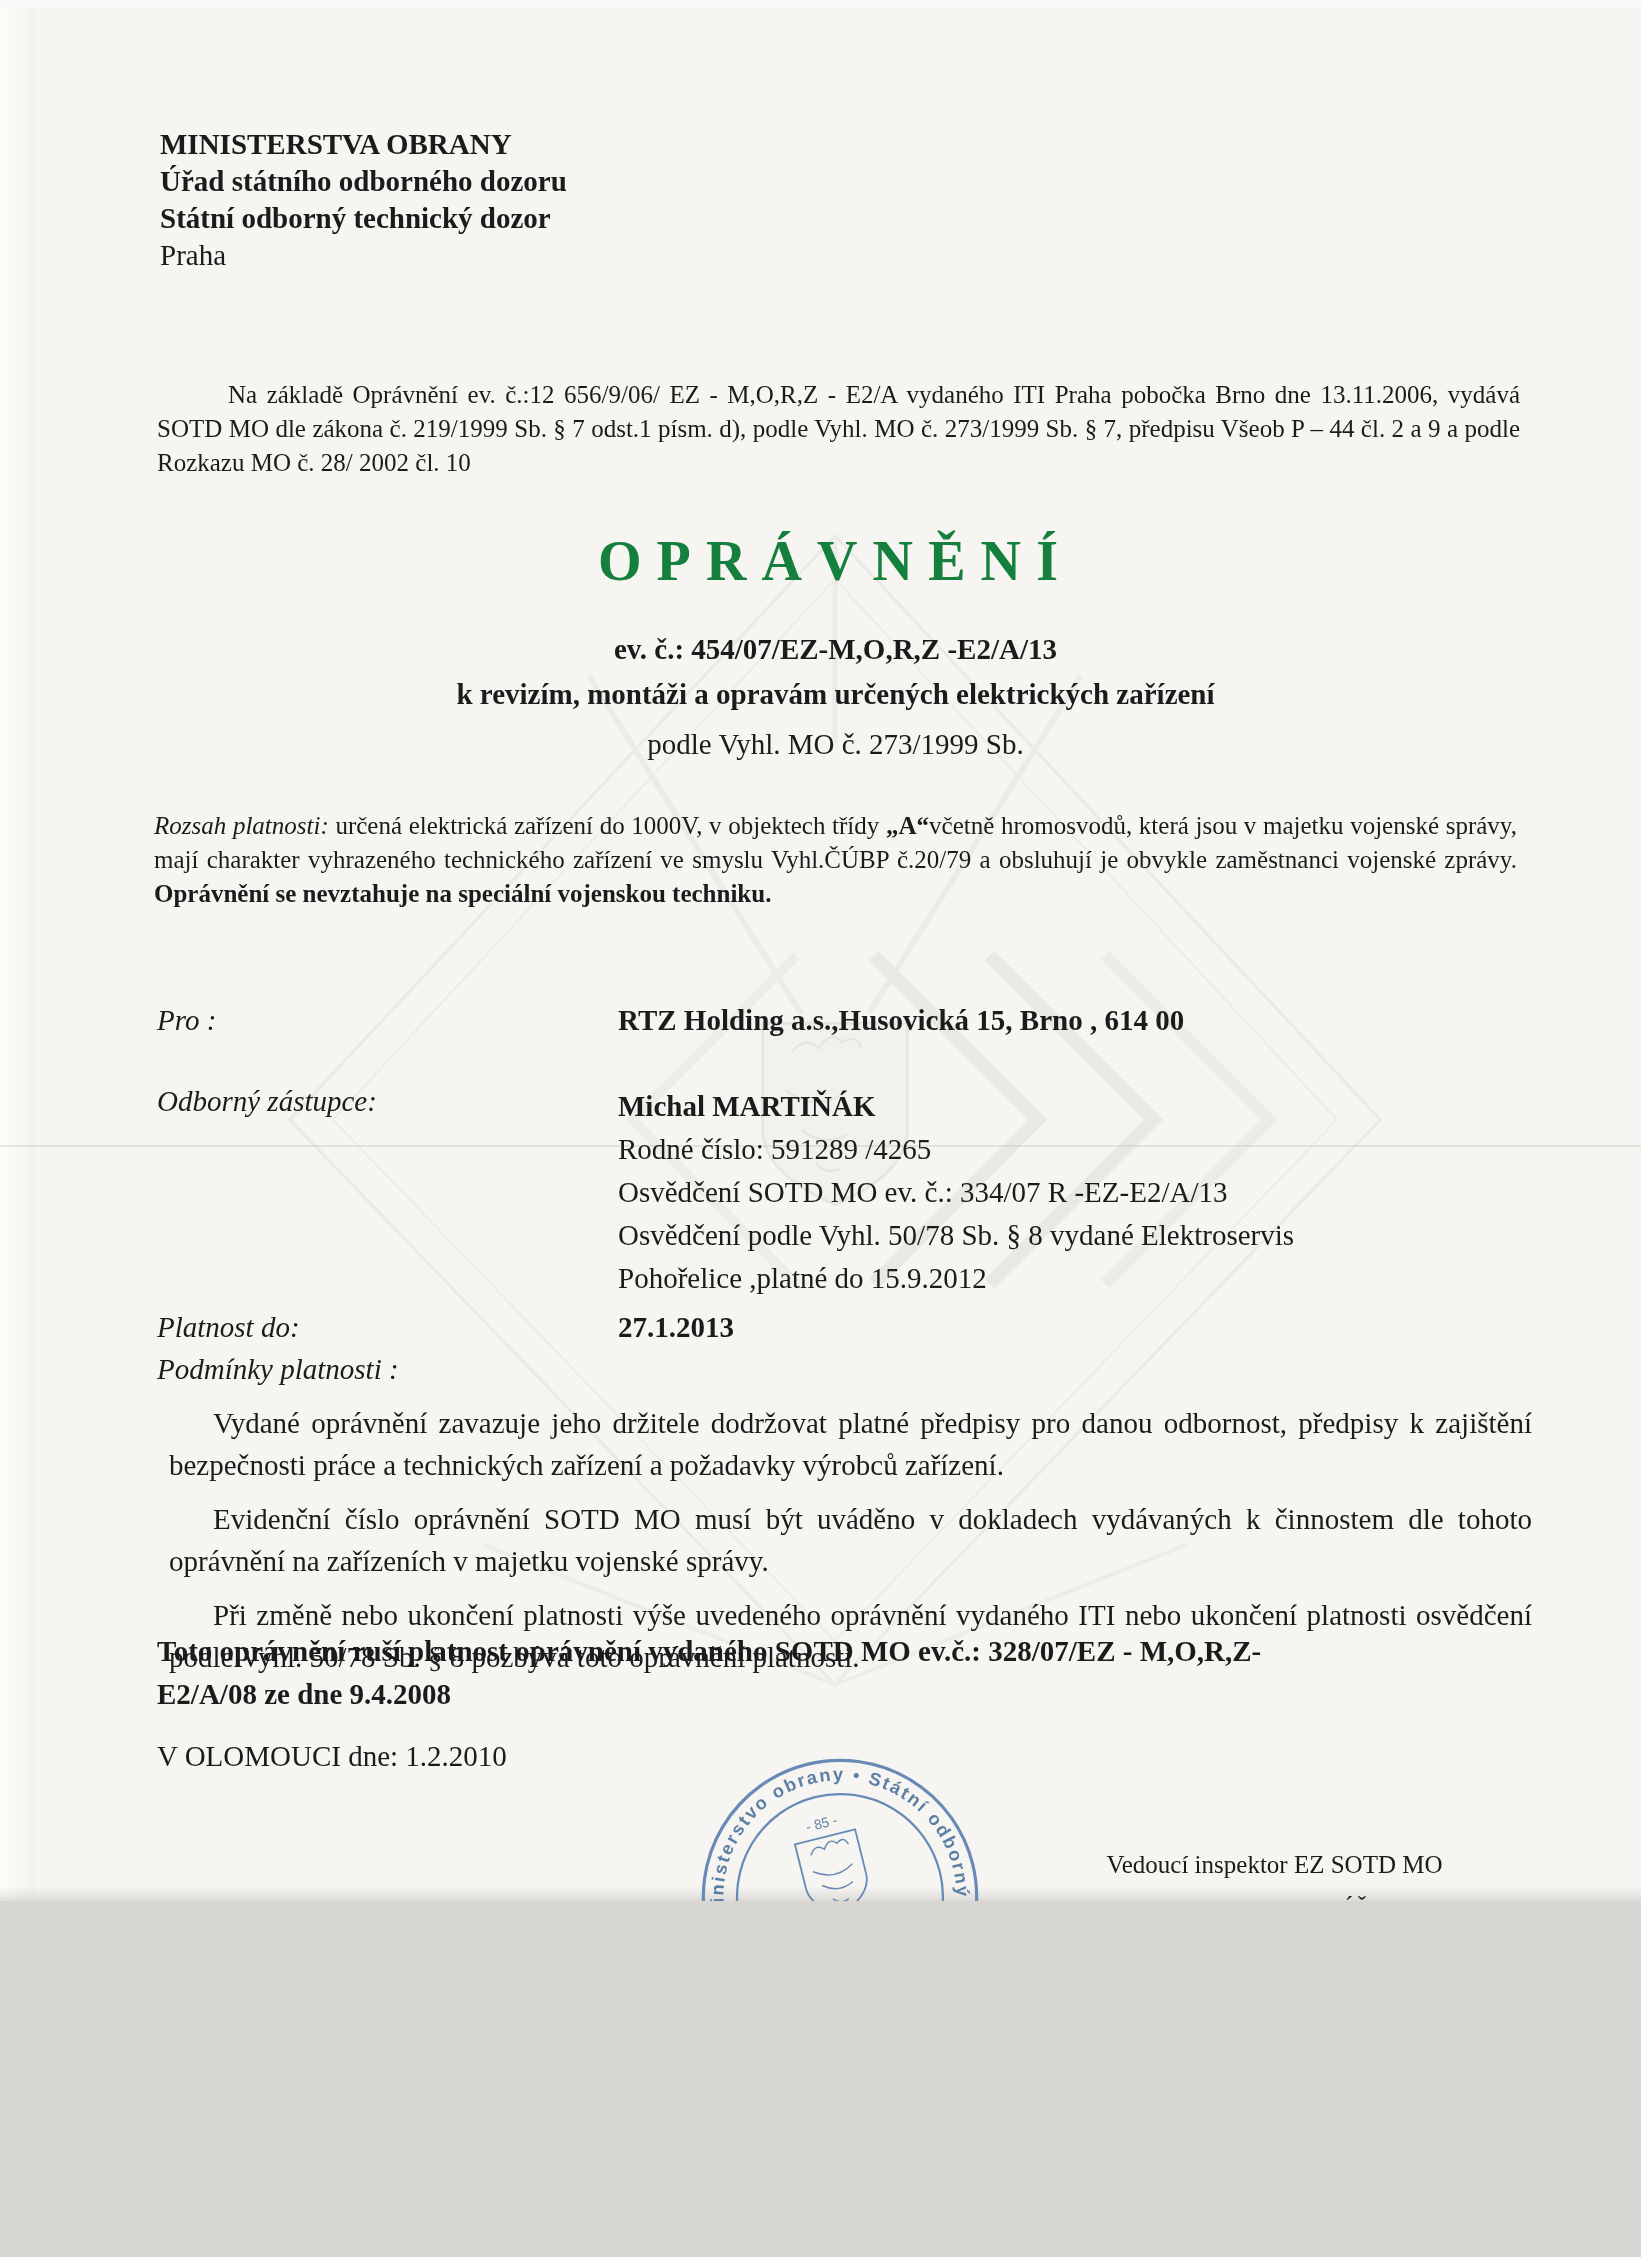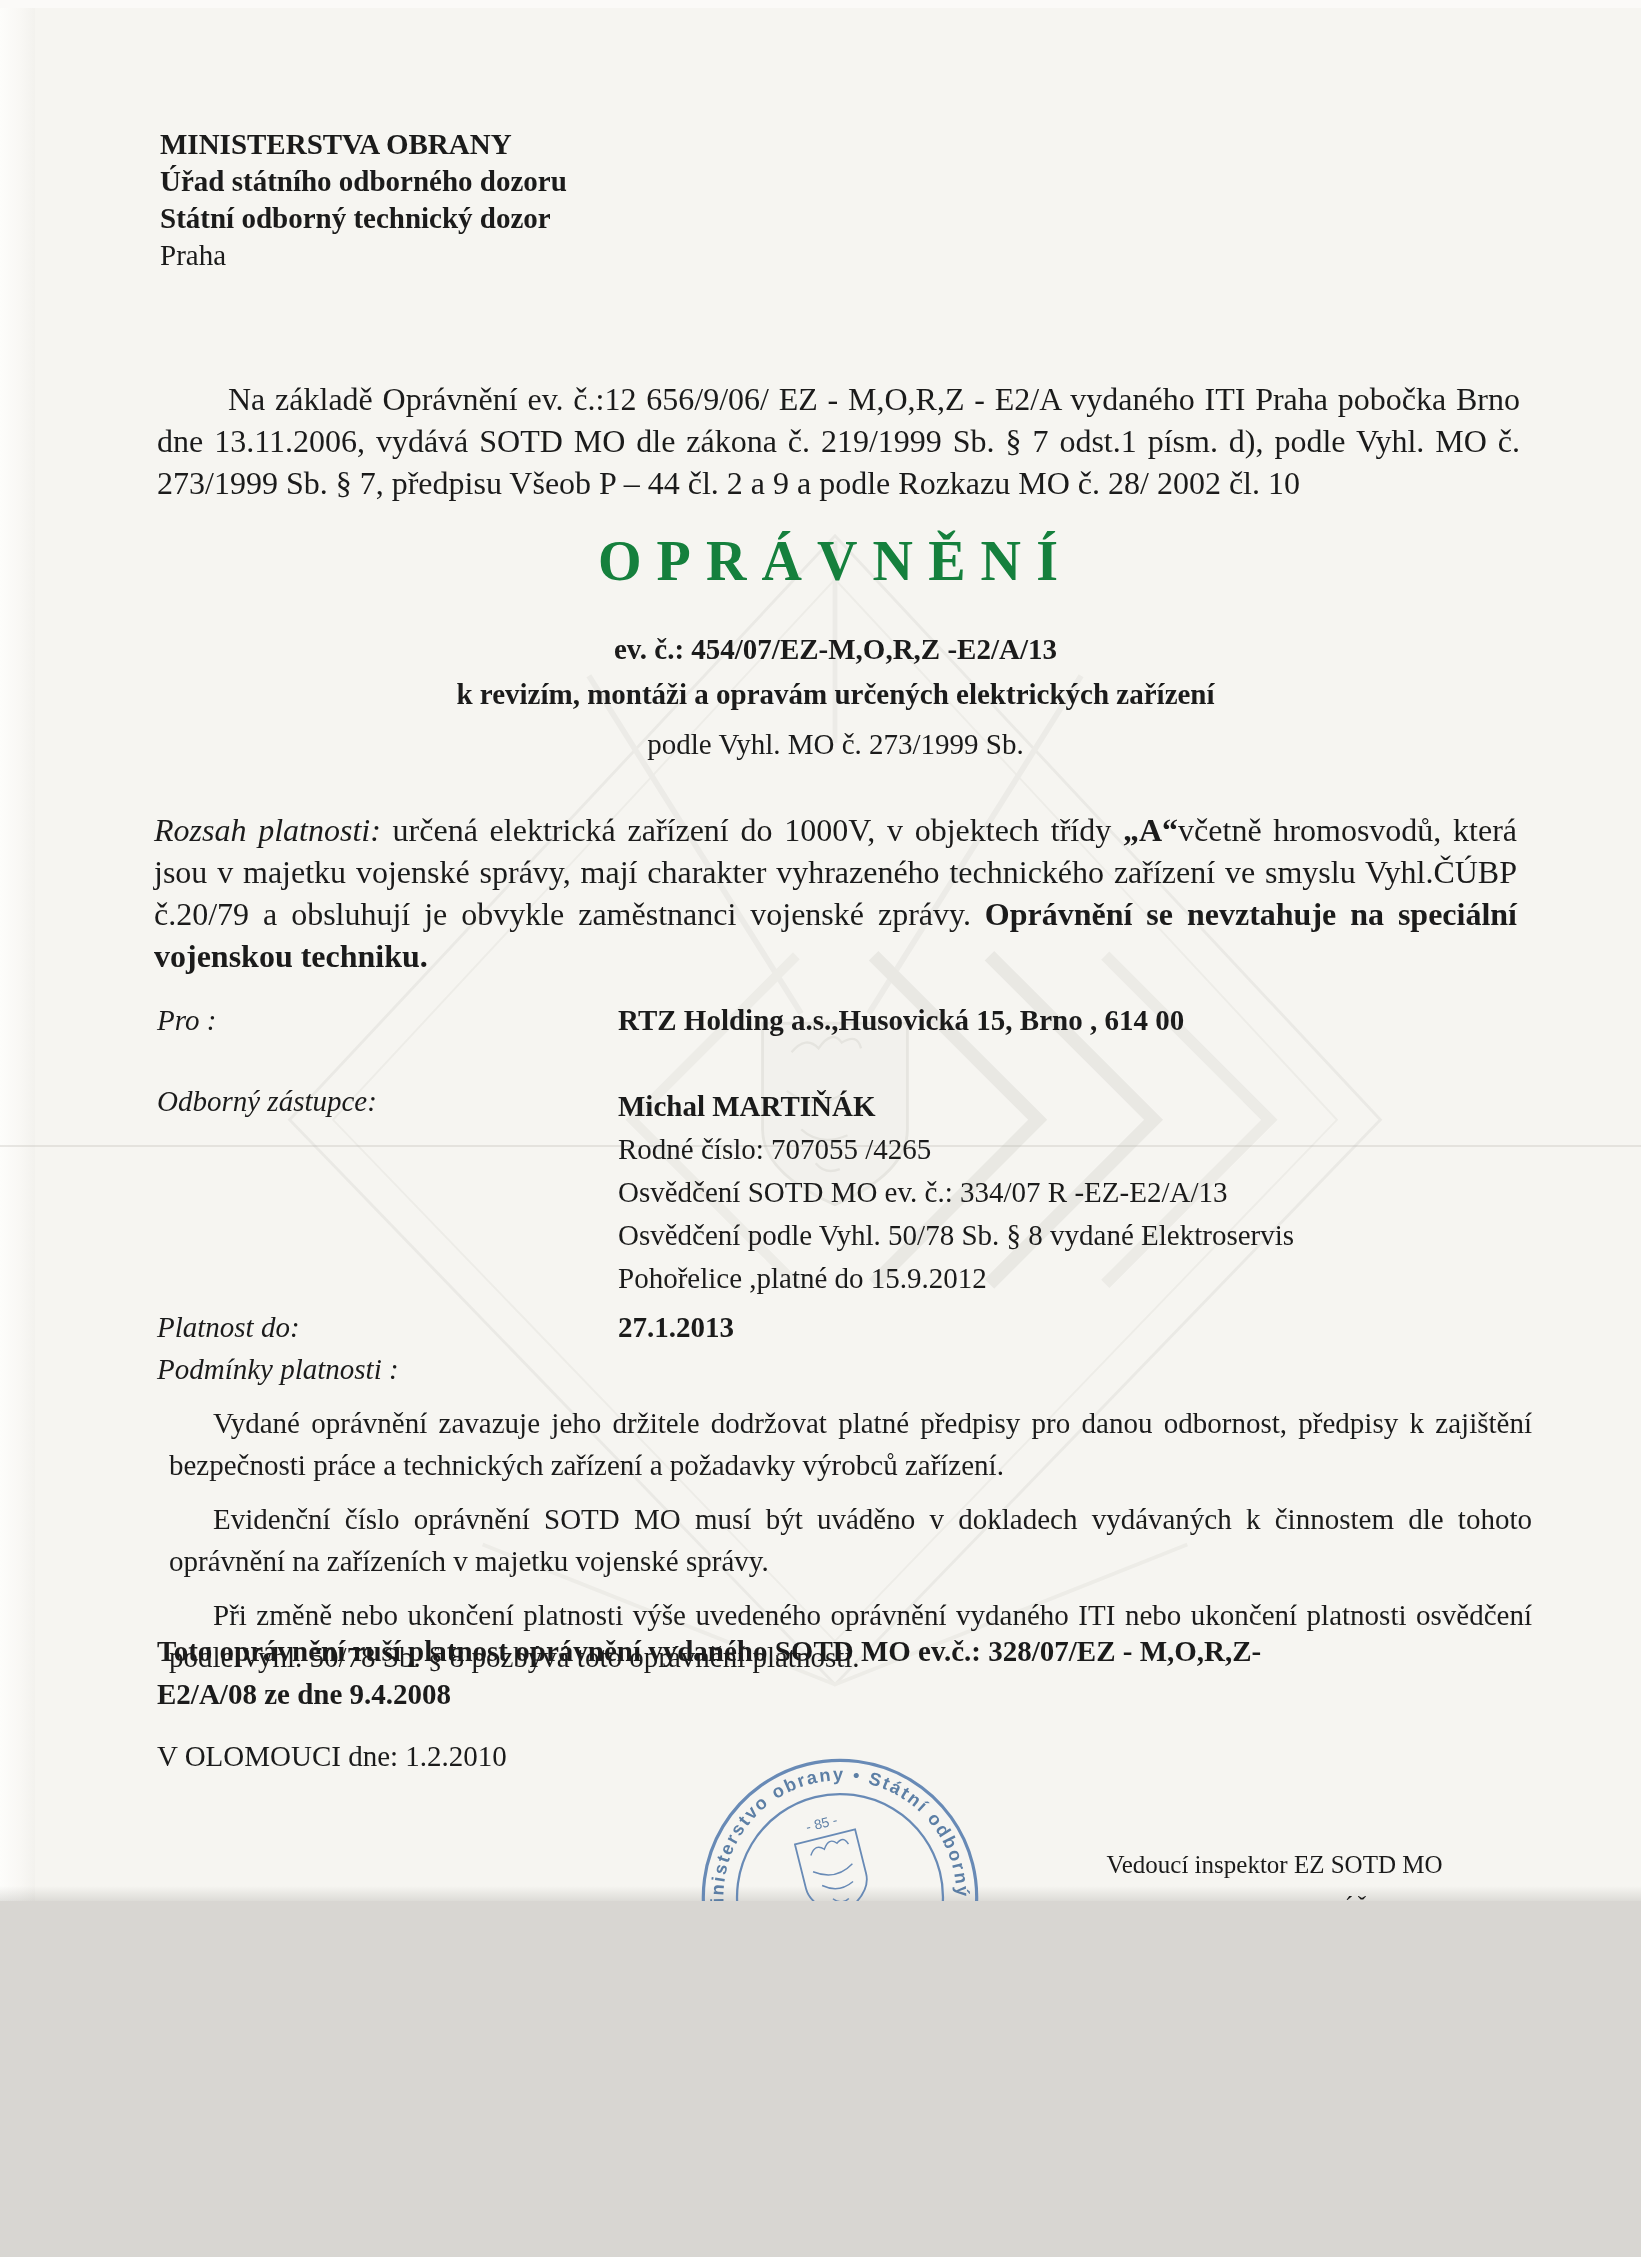--- a/index.html
+++ b/index.html
@@ -18,21 +18,21 @@
   .crease     { position:absolute; left:0; top:1145px; width:100%; height:1.9px; background:rgba(185,183,176,.30); }
   .crease.c2  { top:2228px; background:rgba(185,183,176,.18); }
 
   .abs { position:absolute; }
 
   
   .hdr { left:160px; top:126px; width:734px; font-size:29px; line-height:37px; }
   .hdr .b { font-weight:bold; }
 
   
-  .para { width:1363px; font-size:32px; line-height:42px; text-align:justify; margin:0; }
+  .para { width:1363px; font-size:25px; line-height:34px; text-align:justify; margin:0; }
   .intro { left:157px; top:378px; text-indent:71px; }
   .scope { left:154px; top:809px; }
   .scope i { font-style:italic; }
 
   .title { left:154px; top:529px; width:1363px; text-align:center;
            font-size:56px; font-weight:bold; letter-spacing:0.27em; color:#15803d; }
   .cline { left:154px; width:1363px; text-align:center; font-size:29px; }
   .cline.b { font-weight:bold; }
 
   
@@ -108,21 +108,21 @@
   <div class="abs cline" style="top:728px;">podle Vyhl. MO č. 273/1999 Sb.</div>
 
   <p class="abs para scope"><i>Rozsah platnosti:</i><span> určená elektrická zařízení do 1000V, v objektech třídy </span><b>„A“</b><span>včetně hromosvodů, která jsou v majetku vojenské správy, mají charakter vyhrazeného technického zařízení ve smyslu Vyhl.ČÚBP č.20/79 a obsluhují je obvykle zaměstnanci vojenské zprávy. </span><b>Oprávnění se nevztahuje na speciální vojenskou techniku.</b></p>
 
   <div class="abs lbl" style="top:1004px;">Pro :</div>
   <div class="abs val b" style="top:1004px;">RTZ Holding a.s.,Husovická 15, Brno , 614 00</div>
 
   <div class="abs lbl" style="top:1085px;font-style:italic;">Odborný zástupce:</div>
   <div class="abs vlines" style="top:1085px;">
     <div class="nm">Michal MARTIŇÁK</div>
-    <div>Rodné číslo: 707055 /4265</div>
+    <div>Rodné číslo: 591289 /4265</div>
     <div>Osvědčení SOTD MO ev. č.: 334/07 R -EZ-E2/A/13</div>
     <div>Osvědčení podle Vyhl. 50/78 Sb. § 8 vydané Elektroservis</div>
     <div>Pohořelice ,platné do 15.9.2012</div>
   </div>
 
   <div class="abs lbl" style="top:1311px;">Platnost do:</div>
   <div class="abs val b" style="top:1311px;">27.1.2013</div>
   <div class="abs lbl" style="top:1353px;">Podmínky platnosti :</div>
 
   <div class="abs cond">

